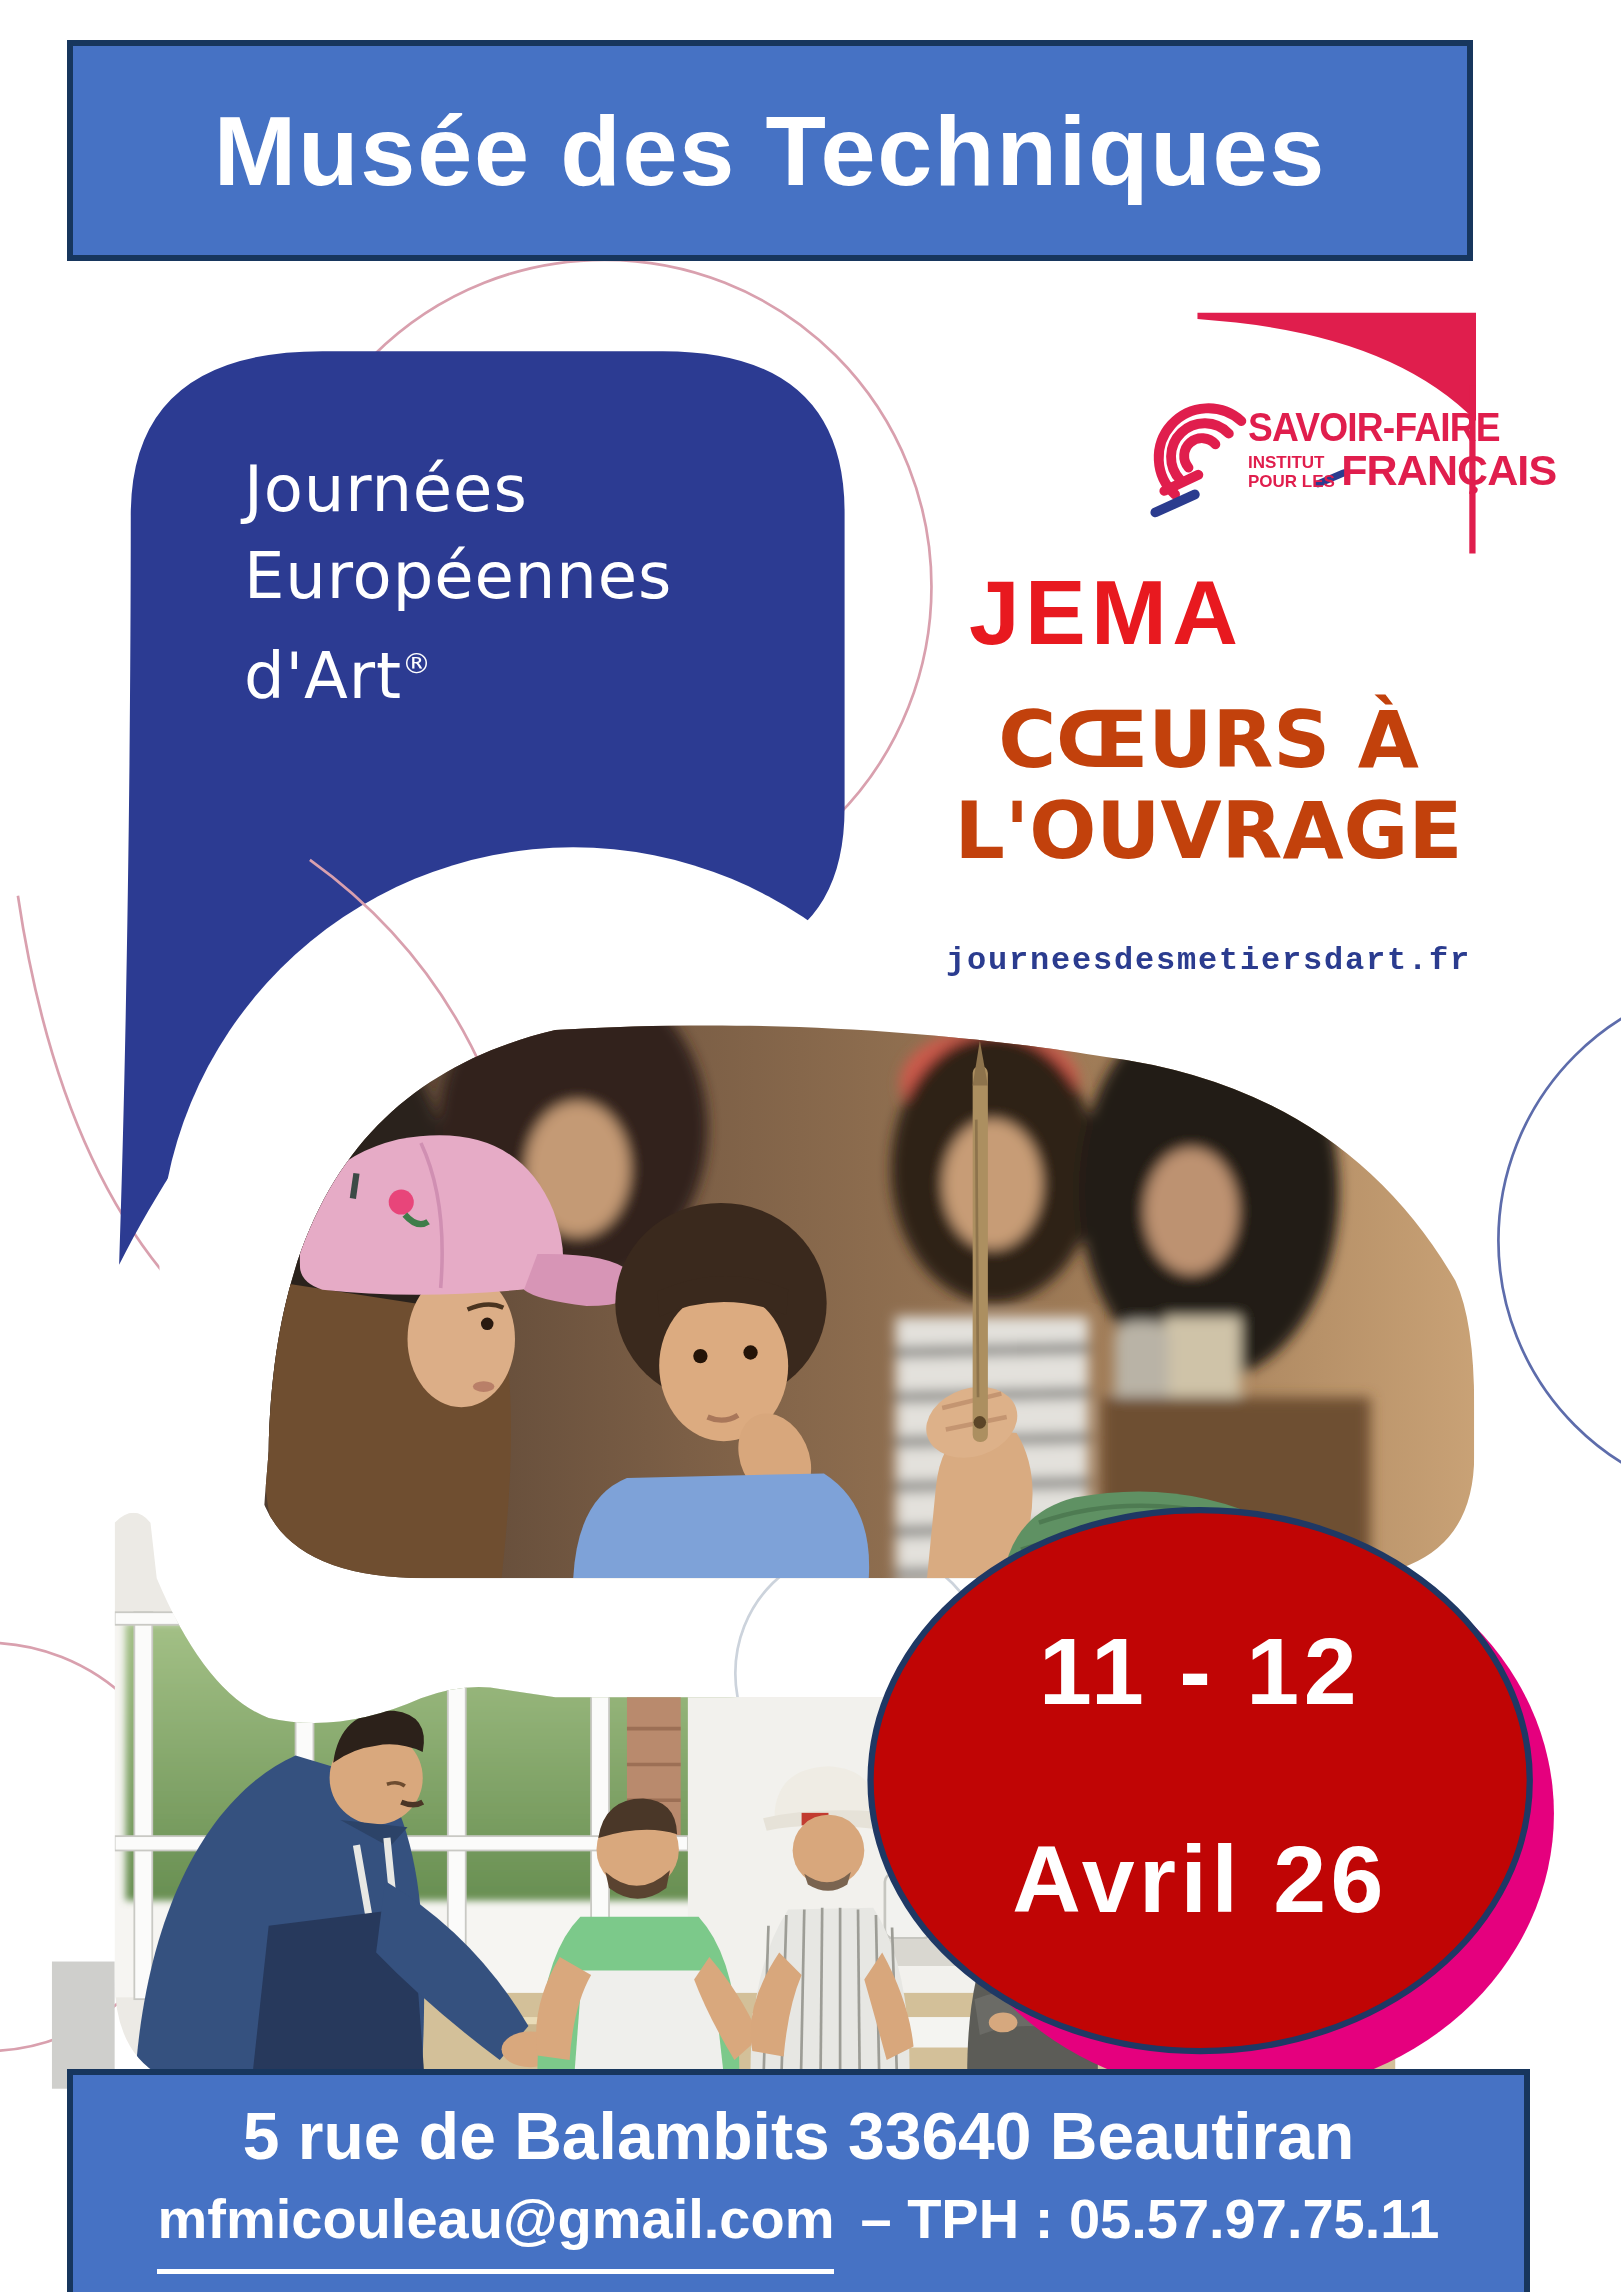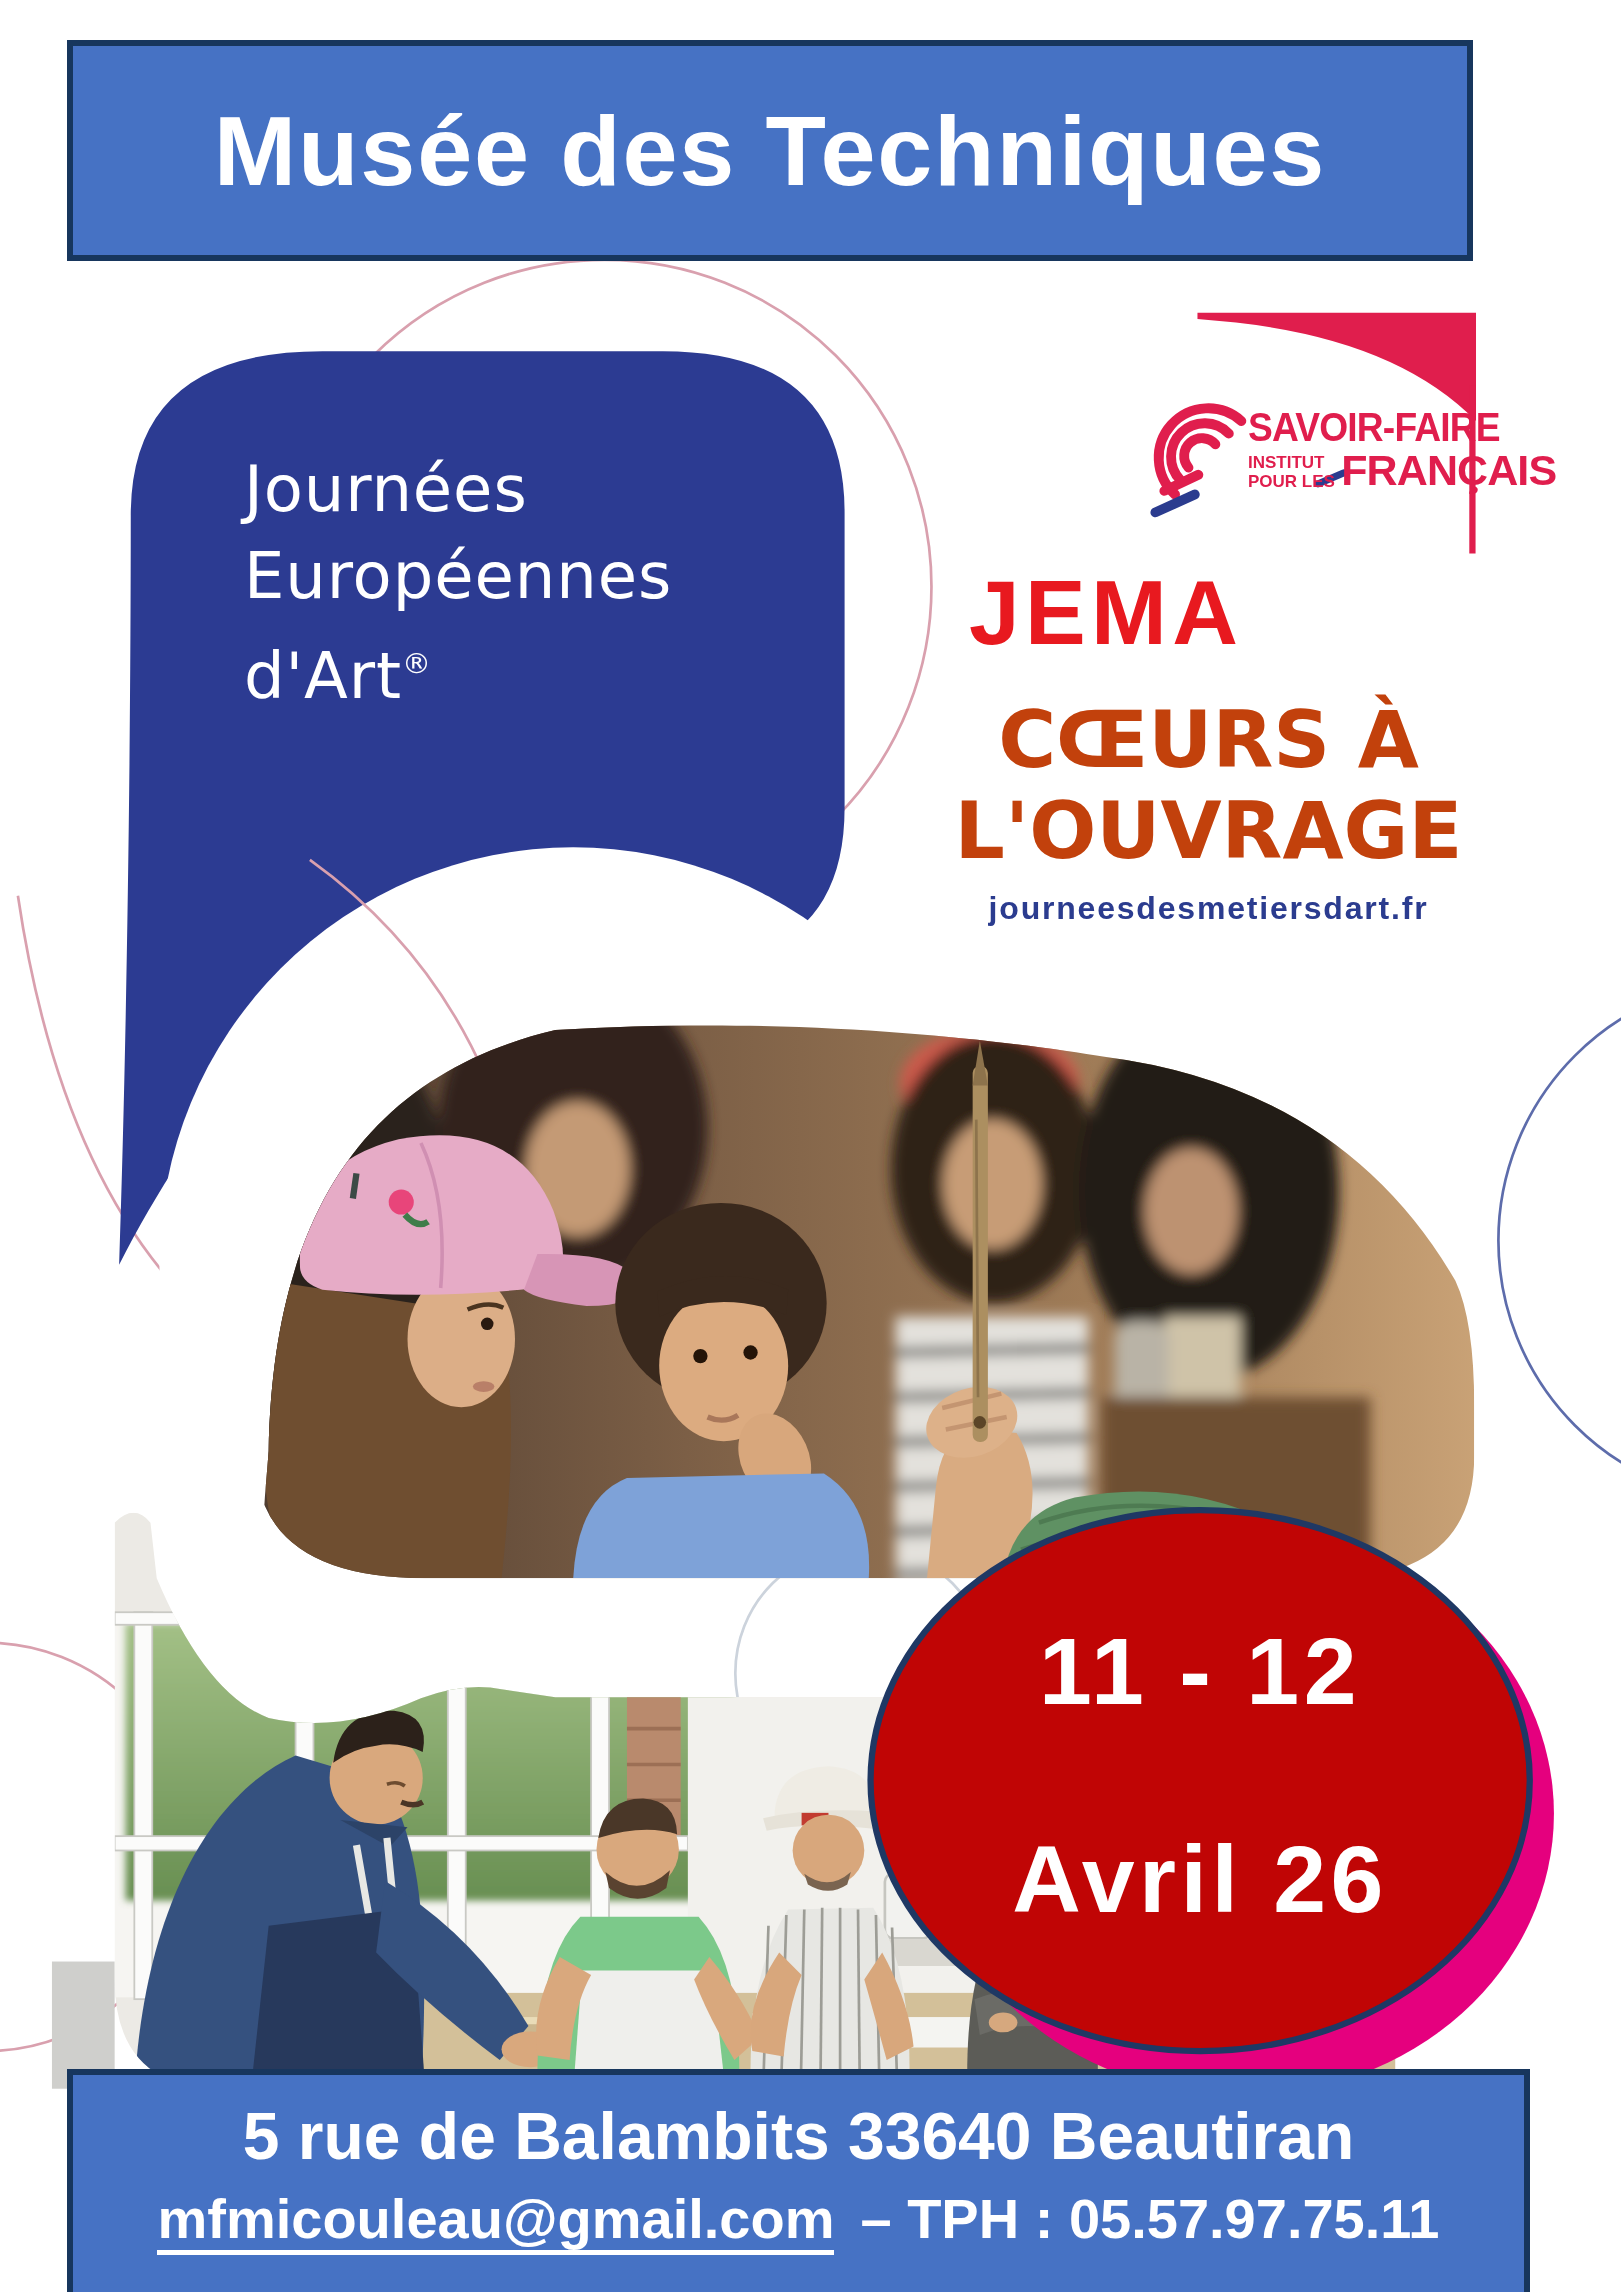--- a/index.html
+++ b/index.html
@@ -18,22 +18,22 @@
   
   #bubble-text{left:244px;top:446px;z-index:2;color:#fff;
     font-family:"DejaVu Sans",sans-serif;font-size:64px;line-height:87px;letter-spacing:0.9px;}
   #bubble-text .reg{font-size:29px;vertical-align:25px;}
 
   
   #jema{left:969px;top:561px;z-index:2;color:#e8191f;font-weight:bold;font-size:91px;
     letter-spacing:5.4px;font-family:"Liberation Sans",sans-serif;}
   #slogan{left:922px;top:695px;width:573px;text-align:center;z-index:2;color:#c2410c;
     font-family:"DejaVu Sans",sans-serif;font-weight:bold;font-size:79px;line-height:91px;}
-  #website{left:922px;top:890px;width:573px;text-align:center;z-index:2;color:#2b3c8f;
-    font-family:Liberation Sans, sans-serif;font-weight:bold;font-size:32px;letter-spacing:1.8px;}
+  #website{left:922px;top:942px;width:573px;text-align:center;z-index:2;color:#2b3c8f;
+    font-family:Liberation Mono, monospace;font-weight:bold;font-size:32px;letter-spacing:1.8px;}
 
   
   #sf-text{left:1248px;top:405px;z-index:2;color:#e01e4d;font-weight:bold;
     font-family:"Liberation Sans",sans-serif;}
   #sf-line1{font-size:40px;letter-spacing:-0.9px;transform:scaleX(.93);transform-origin:left;}
   #sf-row{display:flex;align-items:flex-start;margin-top:2.7px;}
   #sf-small{font-size:17px;line-height:19px;letter-spacing:0;}
   #sf-line3{font-size:43px;margin-left:6.3px;margin-top:-6.3px;letter-spacing:-0.9px;}
 
   
@@ -42,21 +42,21 @@
   #badge-days{left:1200px;top:1617px;}
   #badge-month{left:1200px;top:1825px;}
 
   
   #banner-bottom{left:67px;top:2069px;width:1463px;height:252px;background:#4672c4;
     border:6.3px solid #17365d;box-sizing:border-box;z-index:3;}
   .addr{position:absolute;left:0;width:100%;text-align:center;color:#fff;font-weight:bold;
     font-family:"Liberation Sans",sans-serif;}
   #addr1{top:23px;font-size:66px;}
   #addr2{top:111px;font-size:56px;}
-  #addr2 .email{border-bottom:5.4px solid #fff;padding-bottom:0;}
+  #addr2 .email{border-bottom:5.4px solid #fff;padding-bottom:19px;}
   #addr2 .phone{margin-left:26px;}
 </style>
 </head>
 <body>
 
 <div id="poster">
 
   <svg id="art" width="1622" height="2293" viewBox="0 0 1811 2560">
     <defs>
       <linearGradient id="g1" x1="0" y1="0" x2="1" y2="0">

